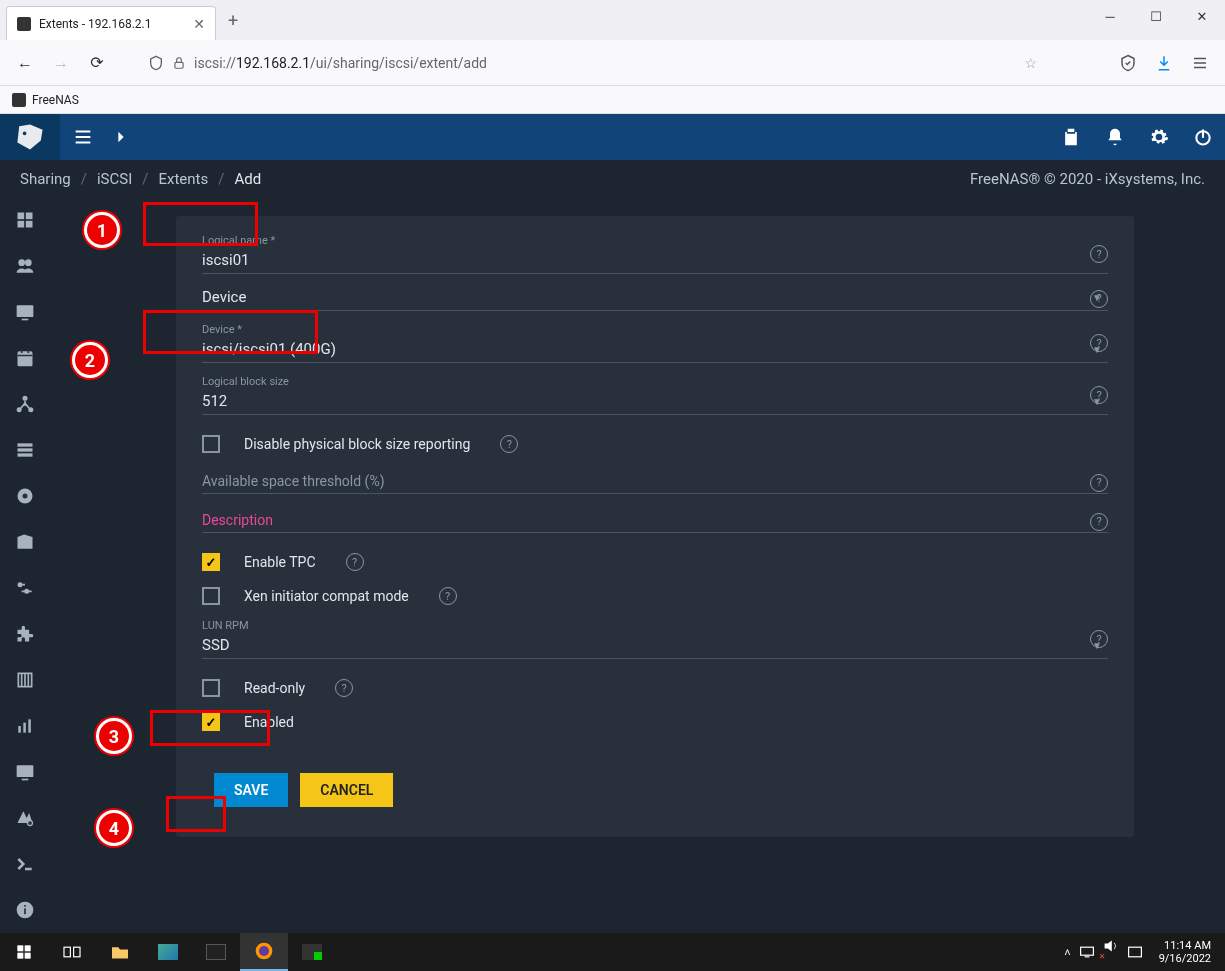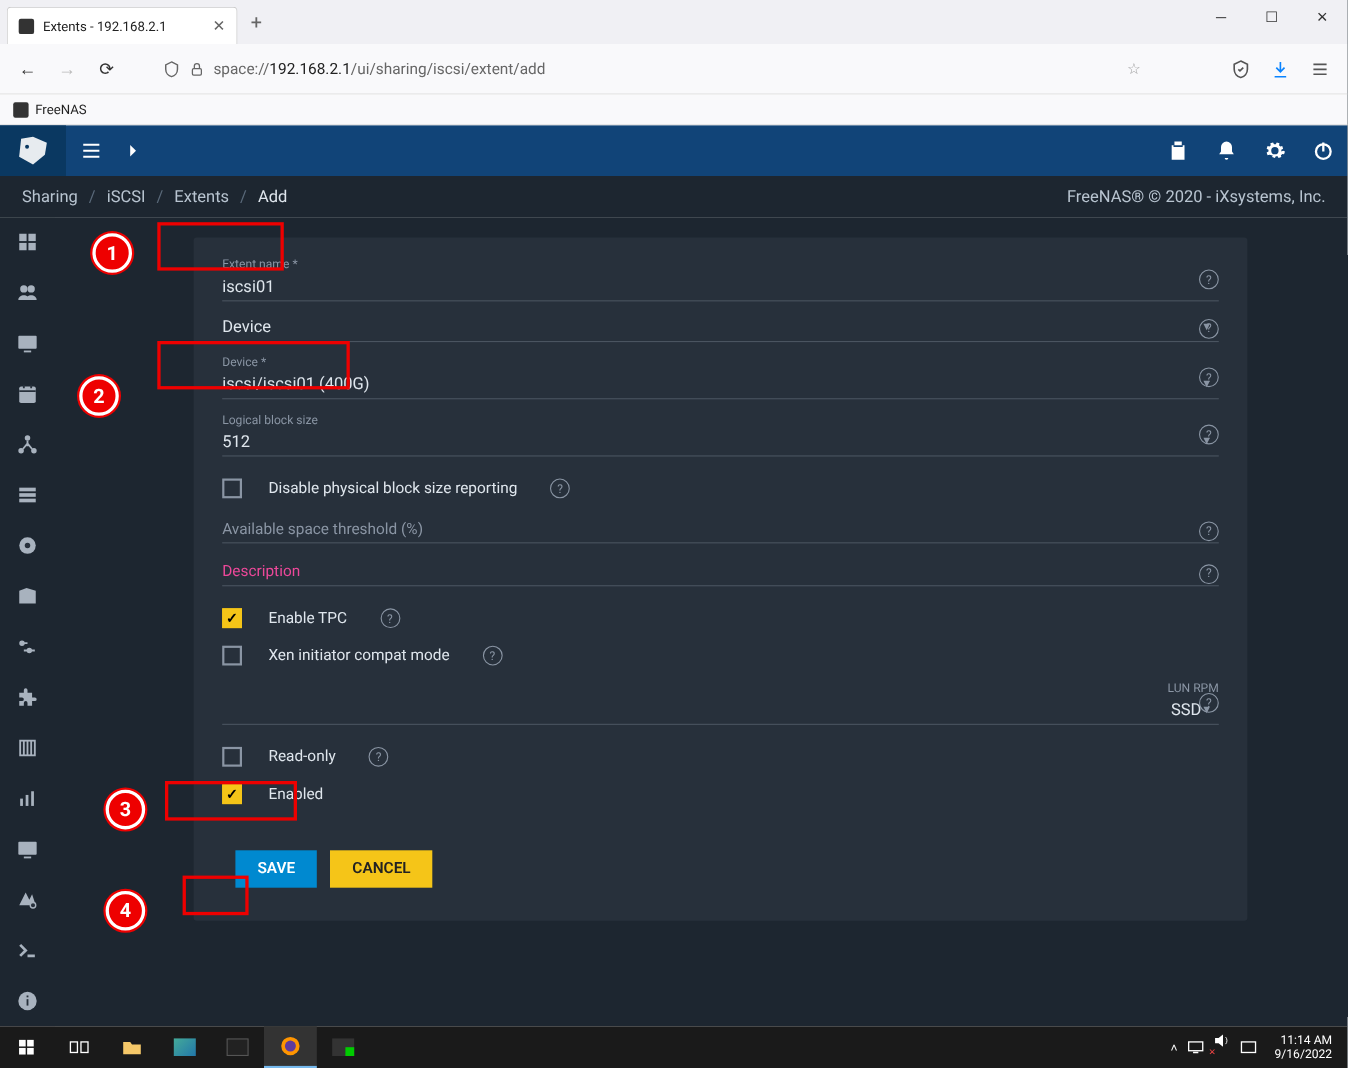--- a/index.html
+++ b/index.html
@@ -111,21 +111,21 @@
           <path d="M12 2l8 4v6c0 5-3.5 9-8 10-4.5-1-8-5-8-10V6l8-4z"></path>
         </svg>
     </span>
     <span class="lock">
       <svg width="14" height="14" viewBox="0 0 24 24" fill="none" stroke="#666" stroke-width="2">
           <rect x="5" y="11" width="14" height="10" rx="2"></rect>
           <path d="M8 11V7a4 4 0 018 0v4"></path>
         </svg>
     </span>
     <span class="url-text">
-      <span>space://</span><span class="host">192.168.2.1</span><span>/ui/sharing/iscsi/extent/add</span>
+      <span>iscsi://</span><span class="host">192.168.2.1</span><span>/ui/sharing/iscsi/extent/add</span>
     </span>
     <span style="color:#999;">☆</span>
   </div>
   <div class="toolbar-icon">
     <svg width="18" height="18" viewBox="0 0 24 24" fill="none" stroke="#555" stroke-width="2">
         <path d="M12 2l8 4v6c0 5-3.5 9-8 10-4.5-1-8-5-8-10V6l8-4z"></path>
         <path d="M9 12l2 2 4-4"></path>
       </svg>
   </div>
   <div class="toolbar-icon blue">
@@ -312,21 +312,21 @@
 
       <div class="marker" style="top:520px; left:46px;">3</div>
       <div class="red-box" style="top:512px; left:100px; width:120px; height:36px;"></div>
 
       <div class="marker" style="top:612px; left:46px;">4</div>
       <div class="red-box" style="top:598px; left:116px; width:60px; height:36px;"></div>
 
       <div class="card">
 
         <div class="form-field">
-          <label class="field-label">Extent name *</label>
+          <label class="field-label">Logical name *</label>
           <div class="field-value">
               <span class="val">iscsi01</span>
             </div>
           <span class="help-icon help-outer">?</span>
         </div>
 
         <div class="form-field">
           <div class="field-value">
               <span class="val">Device</span>
               <span class="dropdown-arrow">▼</span>
@@ -377,21 +377,21 @@
           <span>Enable TPC</span>
           <span class="help-icon">?</span>
         </div>
 
         <div class="checkbox-row">
           <span class="checkbox"></span>
           <span>Xen initiator compat mode</span>
           <span class="help-icon">?</span>
         </div>
 
-        <div class="form-field" style="margin-top:6px;text-align:right;">
+        <div class="form-field" style="margin-top:6px;">
           <label class="field-label">LUN RPM</label>
           <div class="field-value">
               <span class="val">SSD</span>
               <span class="dropdown-arrow">▼</span>
             </div>
           <span class="help-icon help-outer">?</span>
         </div>
 
         <div class="checkbox-row">
           <span class="checkbox"></span>

